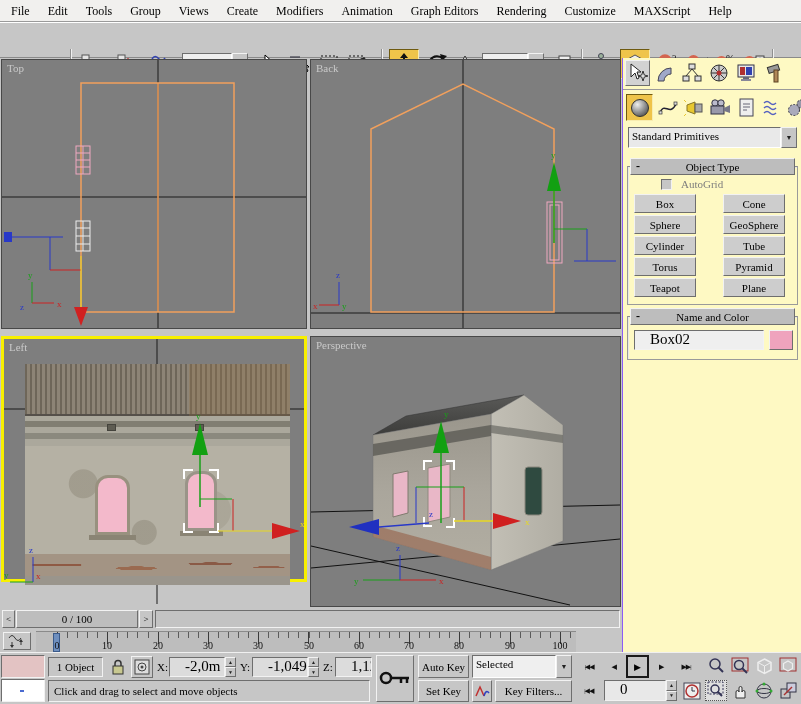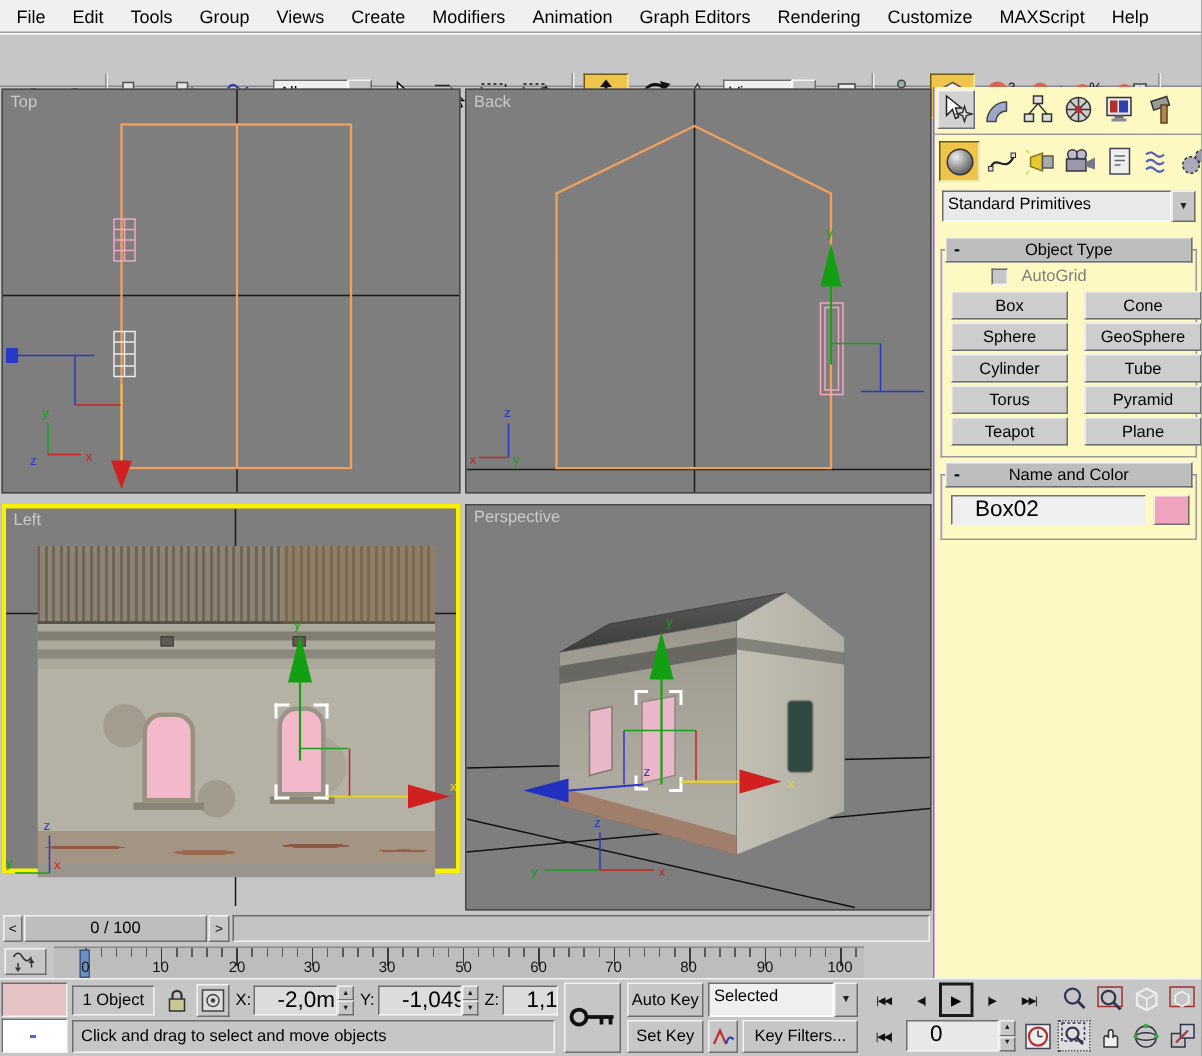--- a/index.html
+++ b/index.html
@@ -1,17 +1,17 @@
 <!DOCTYPE html>
 <html><head>
 <meta charset="utf-8">
 <style>
 *{margin:0;padding:0;box-sizing:border-box}
 html,body{background:#888}
-#screen{position:relative;width:801px;height:704px;background:#C6C6C6;font-family:Liberation Sans, sans-serif;overflow:hidden;cursor:default}
+#screen{position:relative;width:801px;height:704px;background:#C6C6C6;font-family:Liberation Serif, serif;overflow:hidden;cursor:default}
 .abs{position:absolute}
 .raised{background:#C6C6C6;border:1px solid;border-color:#F2F2F2 #6E6E6E #6E6E6E #F2F2F2}
 .sunken{border:1px solid;border-color:#6E6E6E #F2F2F2 #F2F2F2 #6E6E6E}
 .btn{display:flex;align-items:center;justify-content:center;font-size:11px;color:#000}
 .field{background:#DCDCDC;border:1px solid;border-color:#6E6E6E #F2F2F2 #F2F2F2 #6E6E6E;font-size:15px;line-height:17px;padding-left:15px;overflow:hidden;white-space:nowrap;color:#000}
 .menu-bar{left:0;top:0;width:801px;height:22px;background:#F1F0EE;border-bottom:1px solid #9a9a9a;display:flex;align-items:center;padding-left:2px}
 .menu-item{padding:0 9px;font-size:12px;line-height:20px;color:#000}
 .toolbar{left:0;top:22px;width:801px;height:36px;background:#C6C6C6;border-bottom:1px solid #8a8a8a;border-top:1px solid #fff}
 .tbico{position:absolute;top:28px;width:26px;height:26px;display:flex;align-items:center;justify-content:center}
 .sep-v{position:absolute;top:26px;width:2px;height:28px;border-left:1px solid #8f8f8f;border-right:1px solid #efefef}
@@ -20,21 +20,21 @@
 .dd-btn{width:16px;background:#C6C6C6;border:1px solid;border-color:#F2F2F2 #6E6E6E #6E6E6E #F2F2F2;font-size:7px;display:flex;align-items:center;justify-content:center;color:#222}
 .active-yellow{background:#EFC44A !important;border-color:#6E5A10 #F8ECB0 #F8ECB0 #6E5A10 !important}
 .vp{position:absolute;background:#7E7E7E;border:1px solid #484848}
 .vp-label{position:absolute;left:5px;top:2px;font-size:11px;color:#C9C9C9;z-index:5}
 .tick-label{position:absolute;top:8px;transform:translateX(-50%);font-size:10px;color:#111}
 .spinner{display:flex;flex-direction:column;width:11px}
 .spinner>div{flex:1;background:#C6C6C6;border:1px solid;border-color:#F2F2F2 #6E6E6E #6E6E6E #F2F2F2;font-size:5px;line-height:5px;display:flex;align-items:center;justify-content:center;color:#222}
 .rollout-hd{position:absolute;height:17px;background:#BDBDBD;border:1px solid;border-color:#F2F2F2 #6E6E6E #6E6E6E #F2F2F2;font-size:11px;color:#000;display:flex;align-items:center;justify-content:center}
 .rollout-hd .minus{position:absolute;left:5px;top:0;font-size:12px;font-weight:bold}
 .rollout-frame{position:absolute;border:1px solid #9a9a9a;border-top-color:#8a8a8a;box-shadow:inset 1px 1px 0 #e8e8e8}
-.ot-btn{position:absolute;width:78px;height:19px;background:#CDCDCD;border:1px solid;border-color:#F2F2F2 #6E6E6E #6E6E6E #F2F2F2;font-size:11px;display:flex;align-items:center;justify-content:center;color:#000}
+.ot-btn{position:absolute;width:62px;height:19px;background:#CDCDCD;border:1px solid;border-color:#F2F2F2 #6E6E6E #6E6E6E #F2F2F2;font-size:11px;display:flex;align-items:center;justify-content:center;color:#000}
 .ph{position:absolute;overflow:hidden}
 .ph-roof{position:absolute;left:0;top:0;width:100%;height:52px;background:repeating-linear-gradient(90deg,#6e6659 0 2px,#8d8476 2px 5px);border-bottom:2px solid #55504a}
 .ph-roof-r{position:absolute;right:0;top:0;width:38%;height:52px;background:rgba(150,115,70,.28)}
 .ph-band{position:absolute;left:0;top:52px;width:100%;height:30px;background:#ABA89C}
 .ph-stripe{position:absolute;left:0;width:100%;height:6px;background:#817E72}
 .ph-vent{position:absolute;top:8px;width:9px;height:7px;background:#5E5C52;border:1px solid #44433c}
 .ph-wall{position:absolute;left:0;top:82px;width:100%;height:108px;background:#B5B1A4;background-image:radial-gradient(circle at 22% 35%,rgba(138,132,116,.45) 0 14px,transparent 15px),radial-gradient(circle at 70% 60%,rgba(160,155,140,.5) 0 20px,transparent 21px),radial-gradient(circle at 45% 80%,rgba(130,124,108,.4) 0 12px,transparent 13px)}
 .ph-brick{position:absolute;left:0;top:190px;width:100%;height:22px;background:#A39484;background-image:radial-gradient(ellipse at 12% 50%,#8F5A44 0 26px,transparent 27px),radial-gradient(ellipse at 42% 65%,#9A6A50 0 20px,transparent 21px),radial-gradient(ellipse at 70% 45%,#8A5A46 0 22px,transparent 23px),radial-gradient(ellipse at 92% 60%,#93604a 0 16px,transparent 17px)}
 .ph-ground{position:absolute;left:0;top:212px;width:100%;height:9px;background:#9A958C}
 .ph-win{position:absolute;background:#F3B9CB;border:3px solid #98917F;border-radius:13px 13px 0 0}

